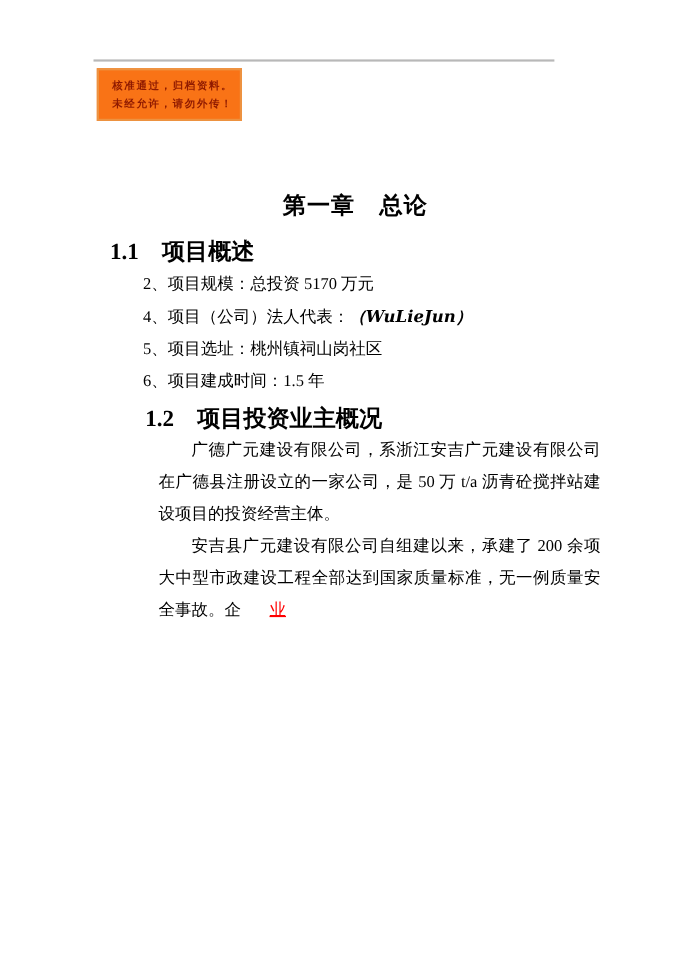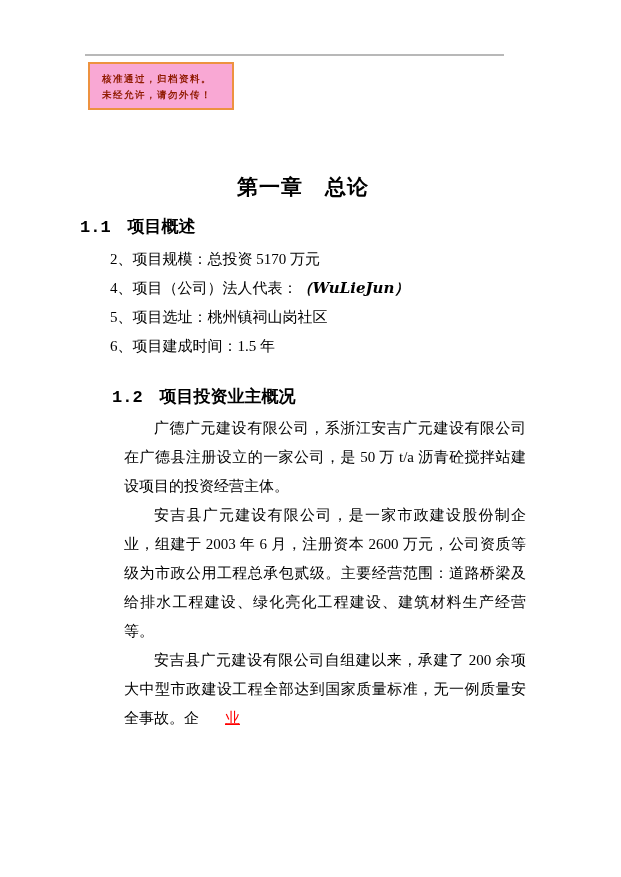--- a/index.html
+++ b/index.html
@@ -19,53 +19,52 @@
     width: 419px;
     height: 0;
     border-top: 2px solid #b8b8b8;
   }
   .stamp {
     position: absolute;
     left: 88px;
     top: 62px;
     width: 116px;
     border: 2px solid #ed9240;
-    background: #f9a8d4;
-    padding: 7px 14px 5px 12px;
+    background: #f97316;
+    padding: 7px 0 5px 12px;
   }
   .stamp-line {
     font-family: "Liberation Sans", sans-serif;
     font-size: 9.5px;
     font-weight: bold;
     color: #8f1a00;
     letter-spacing: 1.5px;
     line-height: 16px;
     white-space: nowrap;
   }
   .content {
     position: absolute;
-    left: 80px;
+    left: 100px;
     top: 172px;
     width: 446px;
   }
   .chapter-title {
     text-align: center;
     font-size: 21px;
     font-weight: bold;
     line-height: 30px;
     letter-spacing: 1px;
   }
   .h2 {
-    font-size: 17px;
+    font-size: 21px;
     font-weight: bold;
     line-height: 26px;
-    font-family: Liberation Mono, monospace;
   }
   .h2-1 { margin-top: 13px; }
-  .h2-2 { margin-top: 24px; padding-left: 32px; }
+  .h2-2 { margin-top: 5px; padding-left: 32px; }
   .items { margin-top: 4px; }
   .item {
     font-size: 15px;
     line-height: 29px;
     text-indent: 30px;
   }
   .item.wrap { text-align: justify; }
   .para-group { margin-top: 3px; margin-left: 44px; }
   .para {
     margin: 0;
@@ -107,19 +106,18 @@
       <div class="item">2、项目规模：总投资 5170 万元</div>
       <div class="item"><span>4、项目（公司）法人代表：</span><span class="signature">（WuLieJun）</span></div>
       <div class="item">5、项目选址：桃州镇祠山岗社区</div>
       <div class="item">6、项目建成时间：1.5 年</div>
     </div>
 
     <div class="h2 h2-2">1.2　项目投资业主概况</div>
 
     <div class="para-group">
       <p class="para">广德广元建设有限公司，系浙江安吉广元建设有限公司在广德县注册设立的一家公司，是 50 万 t/a 沥青砼搅拌站建设项目的投资经营主体。</p>
-      <p class="para">安吉县广元建设有限公司，是一家市政建设股份制企业，组建于 2003 年 6 月，注册资本 2600 万元，公司资质等级为市政公用工程总承包贰级。主要经营范围：道路桥梁及给排水工程建设、绿化亮化工程建设、建筑材料生产经营等。</p>
       <p class="para"><span>安吉县广元建设有限公司自组建以来，承建了 200 余项大中型市政建设工程全部达到国家质量标准，无一例质量安全事故。企</span><span class="hl">业</span></p>
     </div>
 
   </div>
 
 </div>
 
 </body></html>

